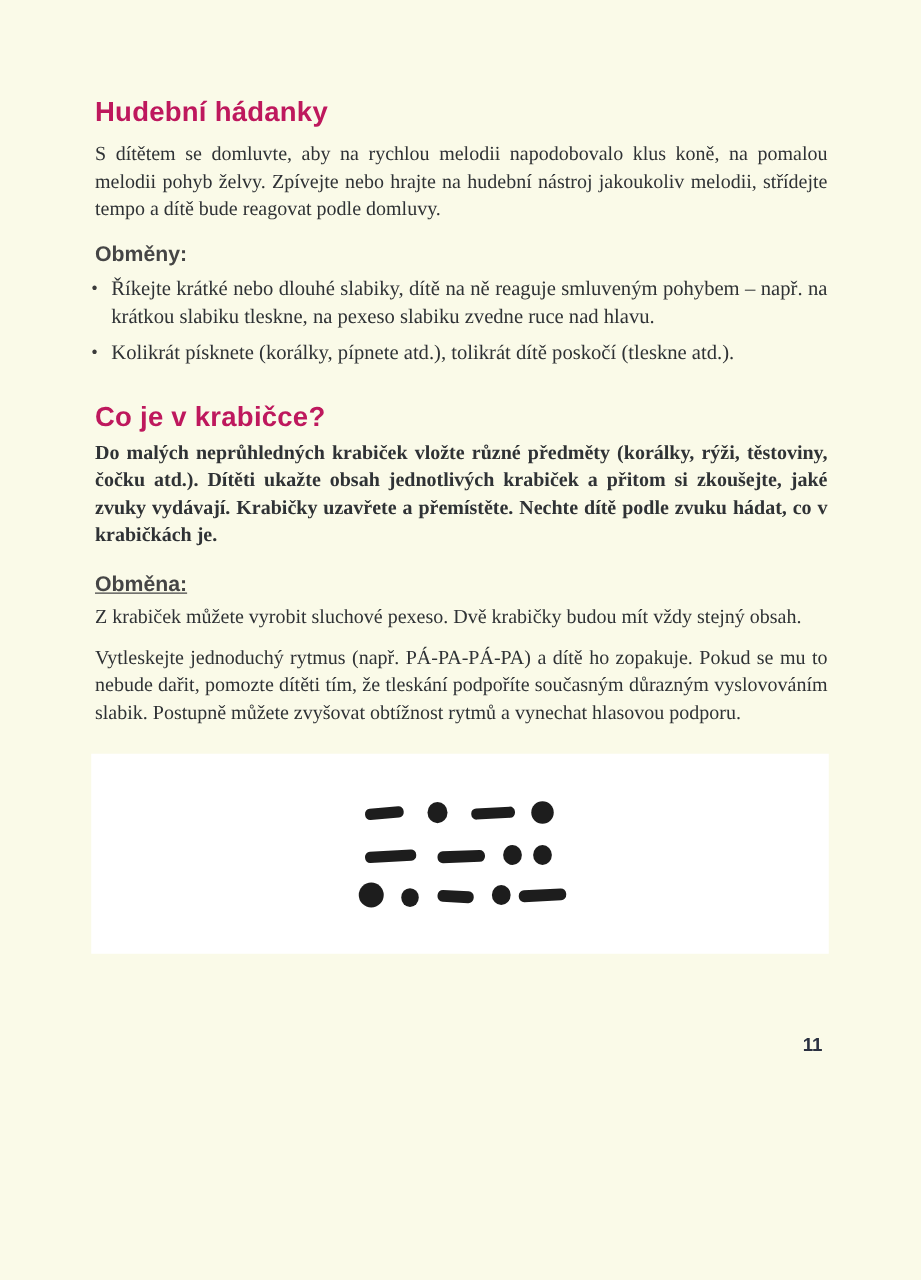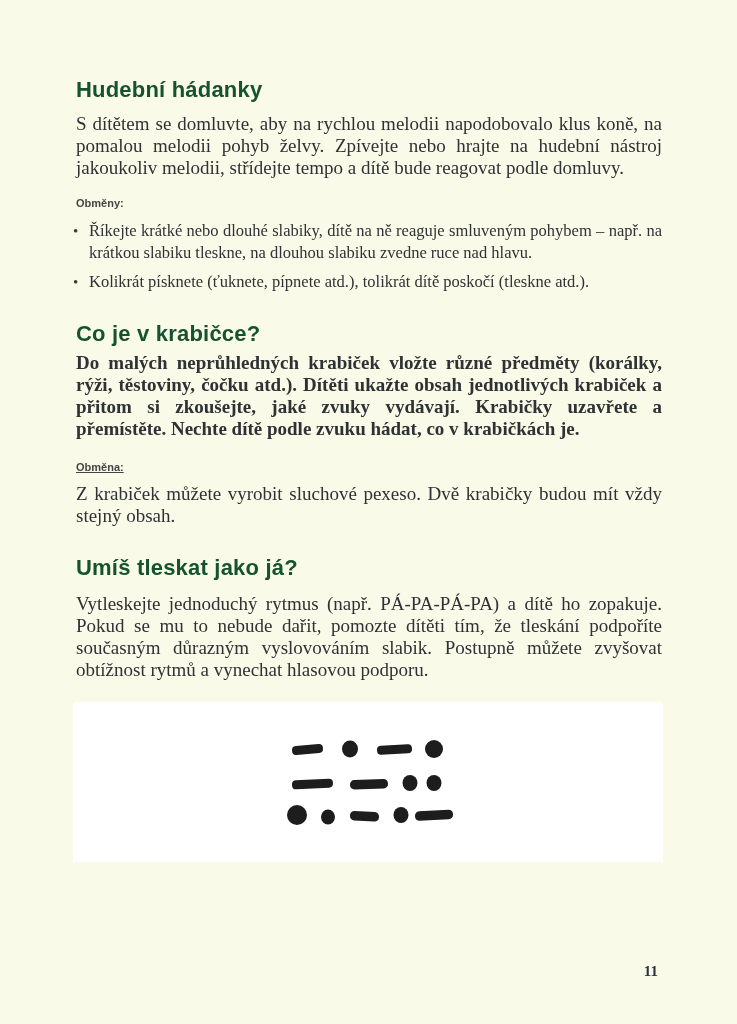--- a/index.html
+++ b/index.html
@@ -12,38 +12,38 @@
     padding: 0 75px 0 76px;
     overflow: hidden;
     font-family: "Liberation Serif", serif;
     color: #2f3235;
   }
   .heading {
     font-family: "Liberation Sans", sans-serif;
     font-weight: 700;
     font-size: 22px;
     line-height: 28px;
-    color: #14532d;
+    color: #be185d;
     letter-spacing: 0.2px;
   }
   .heading--first  { margin-top: 76px; }
   .heading--mid    { margin-top: 27px; }
   .body-text {
-    font-size: 19px;
+    font-size: 16px;
     line-height: 22px;
     text-align: justify;
   }
   .para-1 { margin-top: 9px;  }
   .para-2 { margin-top: 4px; font-weight: bold;  }
   .para-3 { margin-top: 5px;  }
   .para-4 { margin-top: 11px; }
   .subheading {
     font-family: "Liberation Sans", sans-serif;
     font-weight: 700;
-    font-size: 11px;
+    font-size: 17px;
     line-height: 21px;
     color: #454545;
   }
   .subheading--1 { margin-top: 14px; }
   .subheading--2 { margin-top: 17px; text-decoration: underline; }
   .bullet-list {
     list-style: none;
     margin-top: 6px;
   }
   .bullet-list li {
@@ -63,55 +63,54 @@
   }
   .rhythm-card {
     margin-top: 21px;
     margin-left: -3px;
     width: 590px;
     height: 160px;
     background: #ffffff;
   }
   .rhythm-card svg { display: block; width: 590px; height: 160px; }
   .page-number {
-    margin-top: 99px;
+    margin-top: 64px;
     text-align: right;
-    font-family: Liberation Serif, serif;
+    font-family: Liberation Sans, sans-serif;
     font-weight: 700;
     font-size: 15px;
     line-height: 20px;
     color: #2a3040;
     padding-right: 4px;
   }
 </style>
 </head>
 <body>
 
 <div class="page">
 
   <h2 class="heading heading--first">Hudební hádanky</h2>
   <p class="body-text para-1">S dítětem se domluvte, aby na rychlou melodii napodobovalo klus koně, na pomalou melodii pohyb želvy. Zpívejte nebo hrajte na hudební nástroj jakoukoliv melodii, střídejte tempo a dítě bude reagovat podle domluvy.</p>
   <h3 class="subheading subheading--1">Obměny:</h3>
   <ul class="bullet-list">
     <li>
       <span class="bullet-marker">•</span>
-      <span>Říkejte krátké nebo dlouhé slabiky, dítě na ně reaguje smluveným pohybem – např. na krátkou slabiku tleskne, na dlouhou slabiku zvedne ruce nad hlavu.</span>
+      <span>Říkejte krátké nebo dlouhé slabiky, dítě na ně reaguje smluveným pohybem – např. na krátkou slabiku tleskne, na pexeso slabiku zvedne ruce nad hlavu.</span>
     </li>
     <li>
       <span class="bullet-marker">•</span>
-      <span>Kolikrát písknete (ťuknete, pípnete atd.), tolikrát dítě poskočí (tleskne atd.).</span>
+      <span>Kolikrát písknete (korálky, pípnete atd.), tolikrát dítě poskočí (tleskne atd.).</span>
     </li>
   </ul>
 
   <h2 class="heading heading--mid">Co je v krabičce?</h2>
   <p class="body-text para-2">Do malých neprůhledných krabiček vložte různé předměty (korálky, rýži, těstoviny, čočku atd.). Dítěti ukažte obsah jednotlivých krabiček a přitom si zkoušejte, jaké zvuky vydávají. Krabičky uzavřete a přemístěte. Nechte dítě podle zvuku hádat, co v krabičkách je.</p>
   <h3 class="subheading subheading--2">Obměna:</h3>
   <p class="body-text para-3">Z krabiček můžete vyrobit sluchové pexeso. Dvě krabičky budou mít vždy stejný obsah.</p>
 
-  <h2 class="heading heading--mid">Umíš tleskat jako já?</h2>
   <p class="body-text para-4">Vytleskejte jednoduchý rytmus (např. PÁ-PA-PÁ-PA) a dítě ho zopakuje. Pokud se mu to nebude dařit, pomozte dítěti tím, že tleskání podpoříte současným důrazným vyslovováním slabik. Postupně můžete zvyšovat obtížnost rytmů a vynechat hlasovou podporu.</p>
 
   <div class="rhythm-card">
     <svg id="rhythm-svg" viewBox="0 0 590 160" aria-hidden="true">
         <rect x="219" y="43" width="31" height="9" rx="4.090909090909091" transform="rotate(-5 234.5 47.5)" fill="#1d1d1d"></rect>
         <ellipse cx="277" cy="47" rx="8" ry="8.5" fill="#1d1d1d"></ellipse>
         <rect x="304" y="43" width="35" height="9" rx="4.090909090909091" transform="rotate(-3 321.5 47.5)" fill="#1d1d1d"></rect>
         <ellipse cx="361" cy="47" rx="9" ry="9" fill="#1d1d1d"></ellipse>
         <rect x="219" y="77.5" width="41" height="9" rx="4.090909090909091" transform="rotate(-3 239.5 82)" fill="#1d1d1d"></rect>
         <rect x="277" y="77.5" width="38" height="9.5" rx="4.3181818181818175" transform="rotate(-2 296 82.25)" fill="#1d1d1d"></rect>

